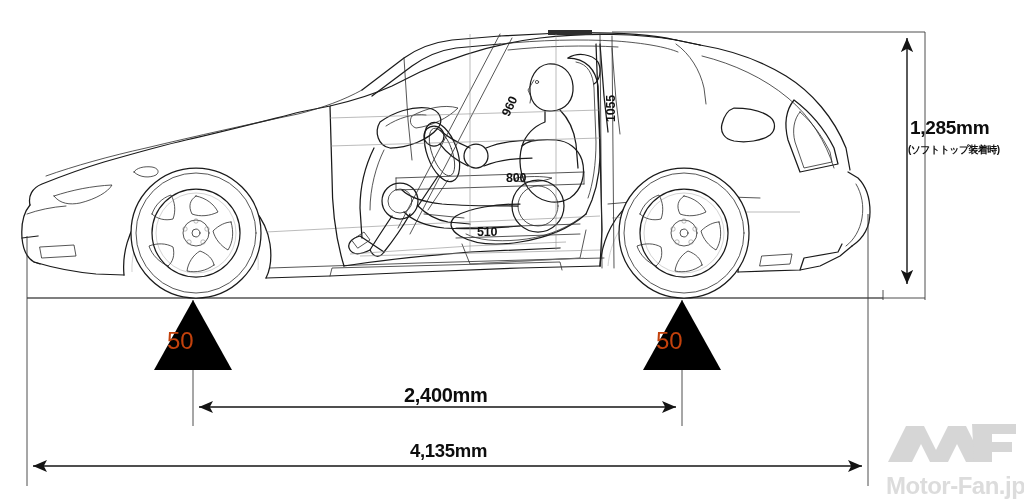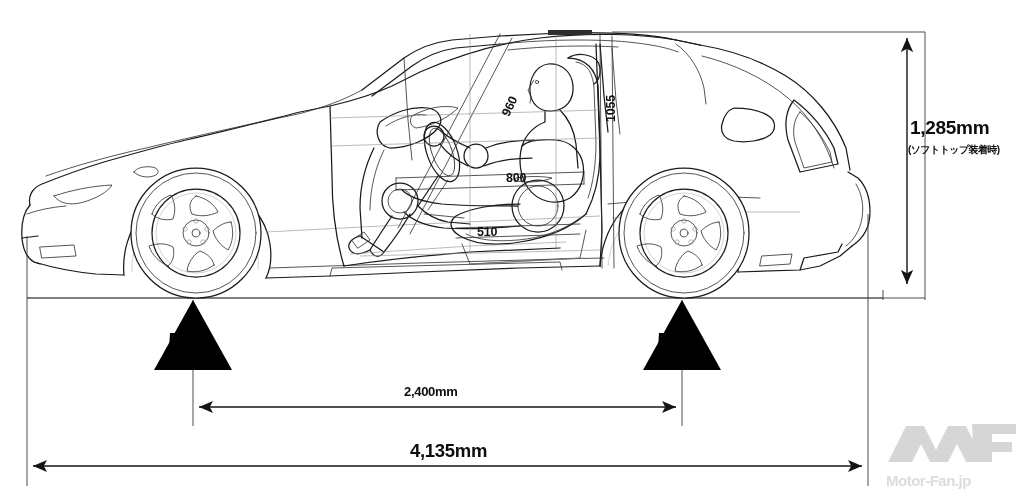--- a/index.html
+++ b/index.html
@@ -29,34 +29,34 @@
     letter-spacing:-0.3px;
   }
   .dim-height-sub{
     left:908px; top:145px;
     font-size:10px;
     font-weight:700;
     letter-spacing:-0.6px;
   }
   .dim-wheelbase{
     left:404px; top:385px;
-    font-size:13px;
+    font-size:20px;
     font-weight:700;
     letter-spacing:-0.3px;
   }
   .dim-length{
     left:410px; top:441px;
     font-size:18.5px;
     font-weight:700;
     letter-spacing:-0.3px;
   }
   .tri-num{
     position:absolute;
-    color:#000000;
-    font-size:36px;
+    color:#c2410c;
+    font-size:24px;
     font-weight:400;
     letter-spacing:0px;
     line-height:1;
   }
   .tri-num.front{ left:167px; top:329px; }
   .tri-num.rear{  left:656px; top:329px; }
   .interior-dim{
     position:absolute;
     color:#111111;
     font-size:12.5px;
@@ -65,21 +65,21 @@
     letter-spacing:-0.2px;
   }
   .i-960{ left:500px; top:113px; transform:rotate(-65deg); transform-origin:left top; }
   .i-800{ left:506px; top:160px;margin-top:12px; }
   .i-510{ left:477px; top:226px; }
   .i-1055{ left:605px; top:122px; transform:rotate(-90deg); transform-origin:left top; }
   .wm-text{
     position:absolute;
     left:886px; top:472px;
     color:#dcdcdc;
-    font-size:15px;
+    font-size:24px;
     font-weight:700;
     letter-spacing:-0.5px;
     white-space:nowrap;
   }
 </style>
 </head>
 <body>
 
 <div id="stage">
 

